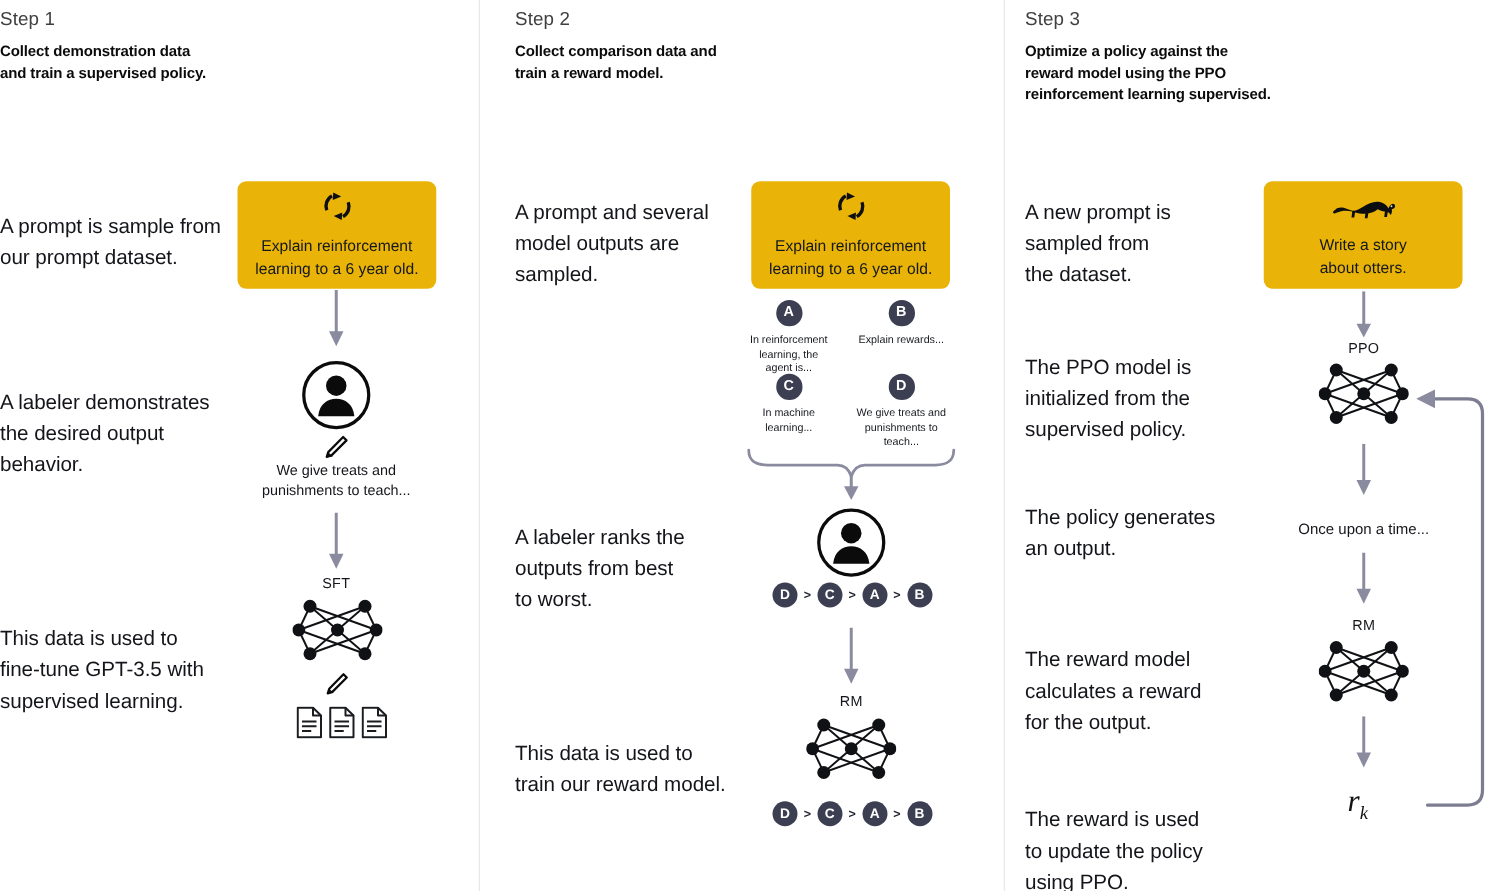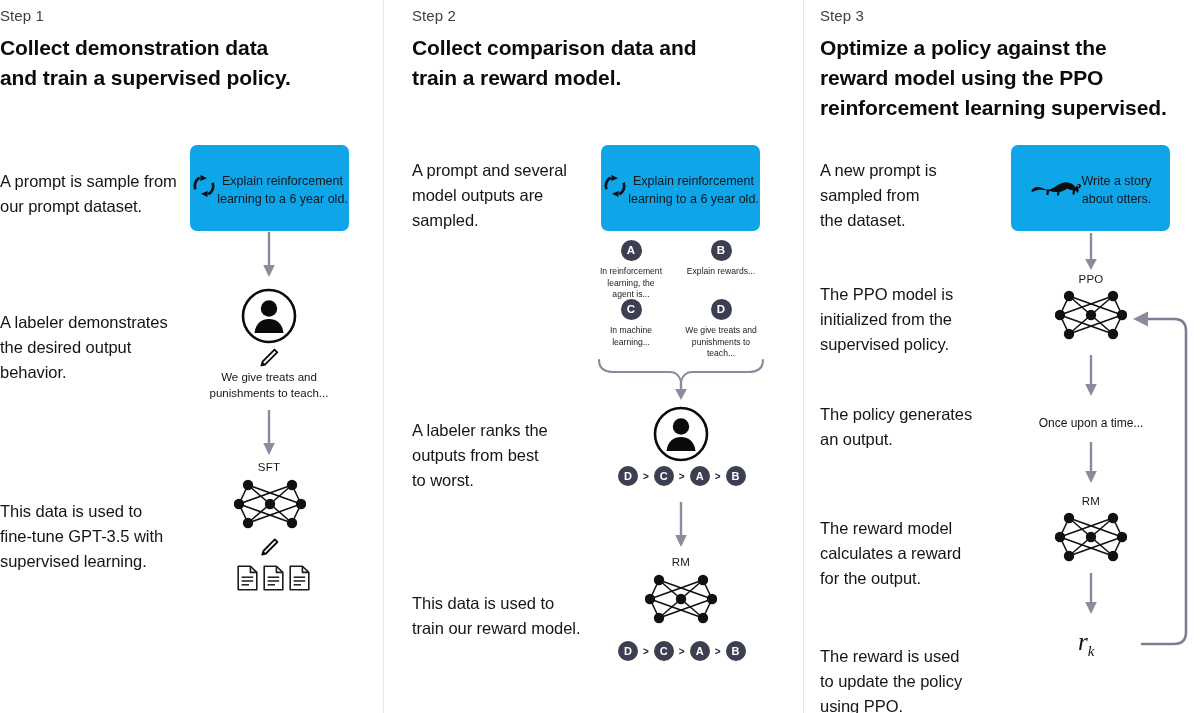--- a/index.html
+++ b/index.html
@@ -41,41 +41,41 @@
 
   .step-label {
     position: absolute;
     font-size: 15px;
     color: #404040;
     letter-spacing: 0.1px;
     white-space: nowrap;
   }
   .step-title {
     position: absolute;
-    font-size: 21px;
+    font-size: 12px;
     font-weight: bold;
     color: #0b0b0b;
     line-height: 1.43;
     letter-spacing: -0.1px;
   }
   .body-text {
     position: absolute;
     font-size: 16.5px;
     color: #14151a;
     line-height: 1.52;
     letter-spacing: -0.05px;
   }
 
   
   .prompt-card {
     position: absolute;
-    background: #0ea5e9;
+    background: #eab308;
     border-radius: 7px;
     display: flex;
-    flex-direction: row;
+    flex-direction: column;
     align-items: center;
     justify-content: center;
     box-sizing: border-box;
   }
   .prompt-card .card-text {
     font-size: 12.5px;
     line-height: 1.42;
     color: #13181d;
     text-align: center;
     margin-top: 6px;

